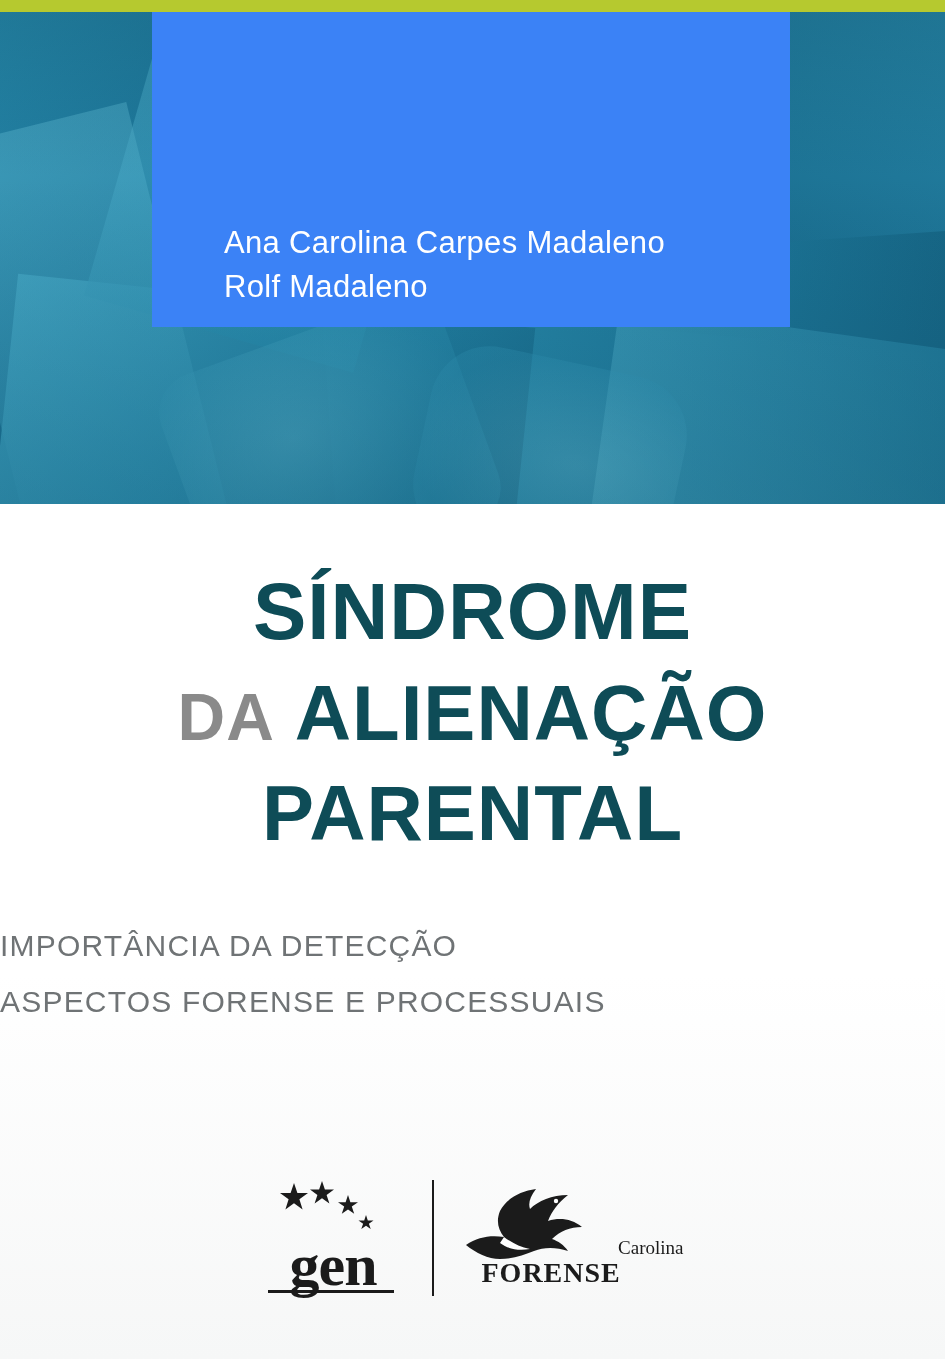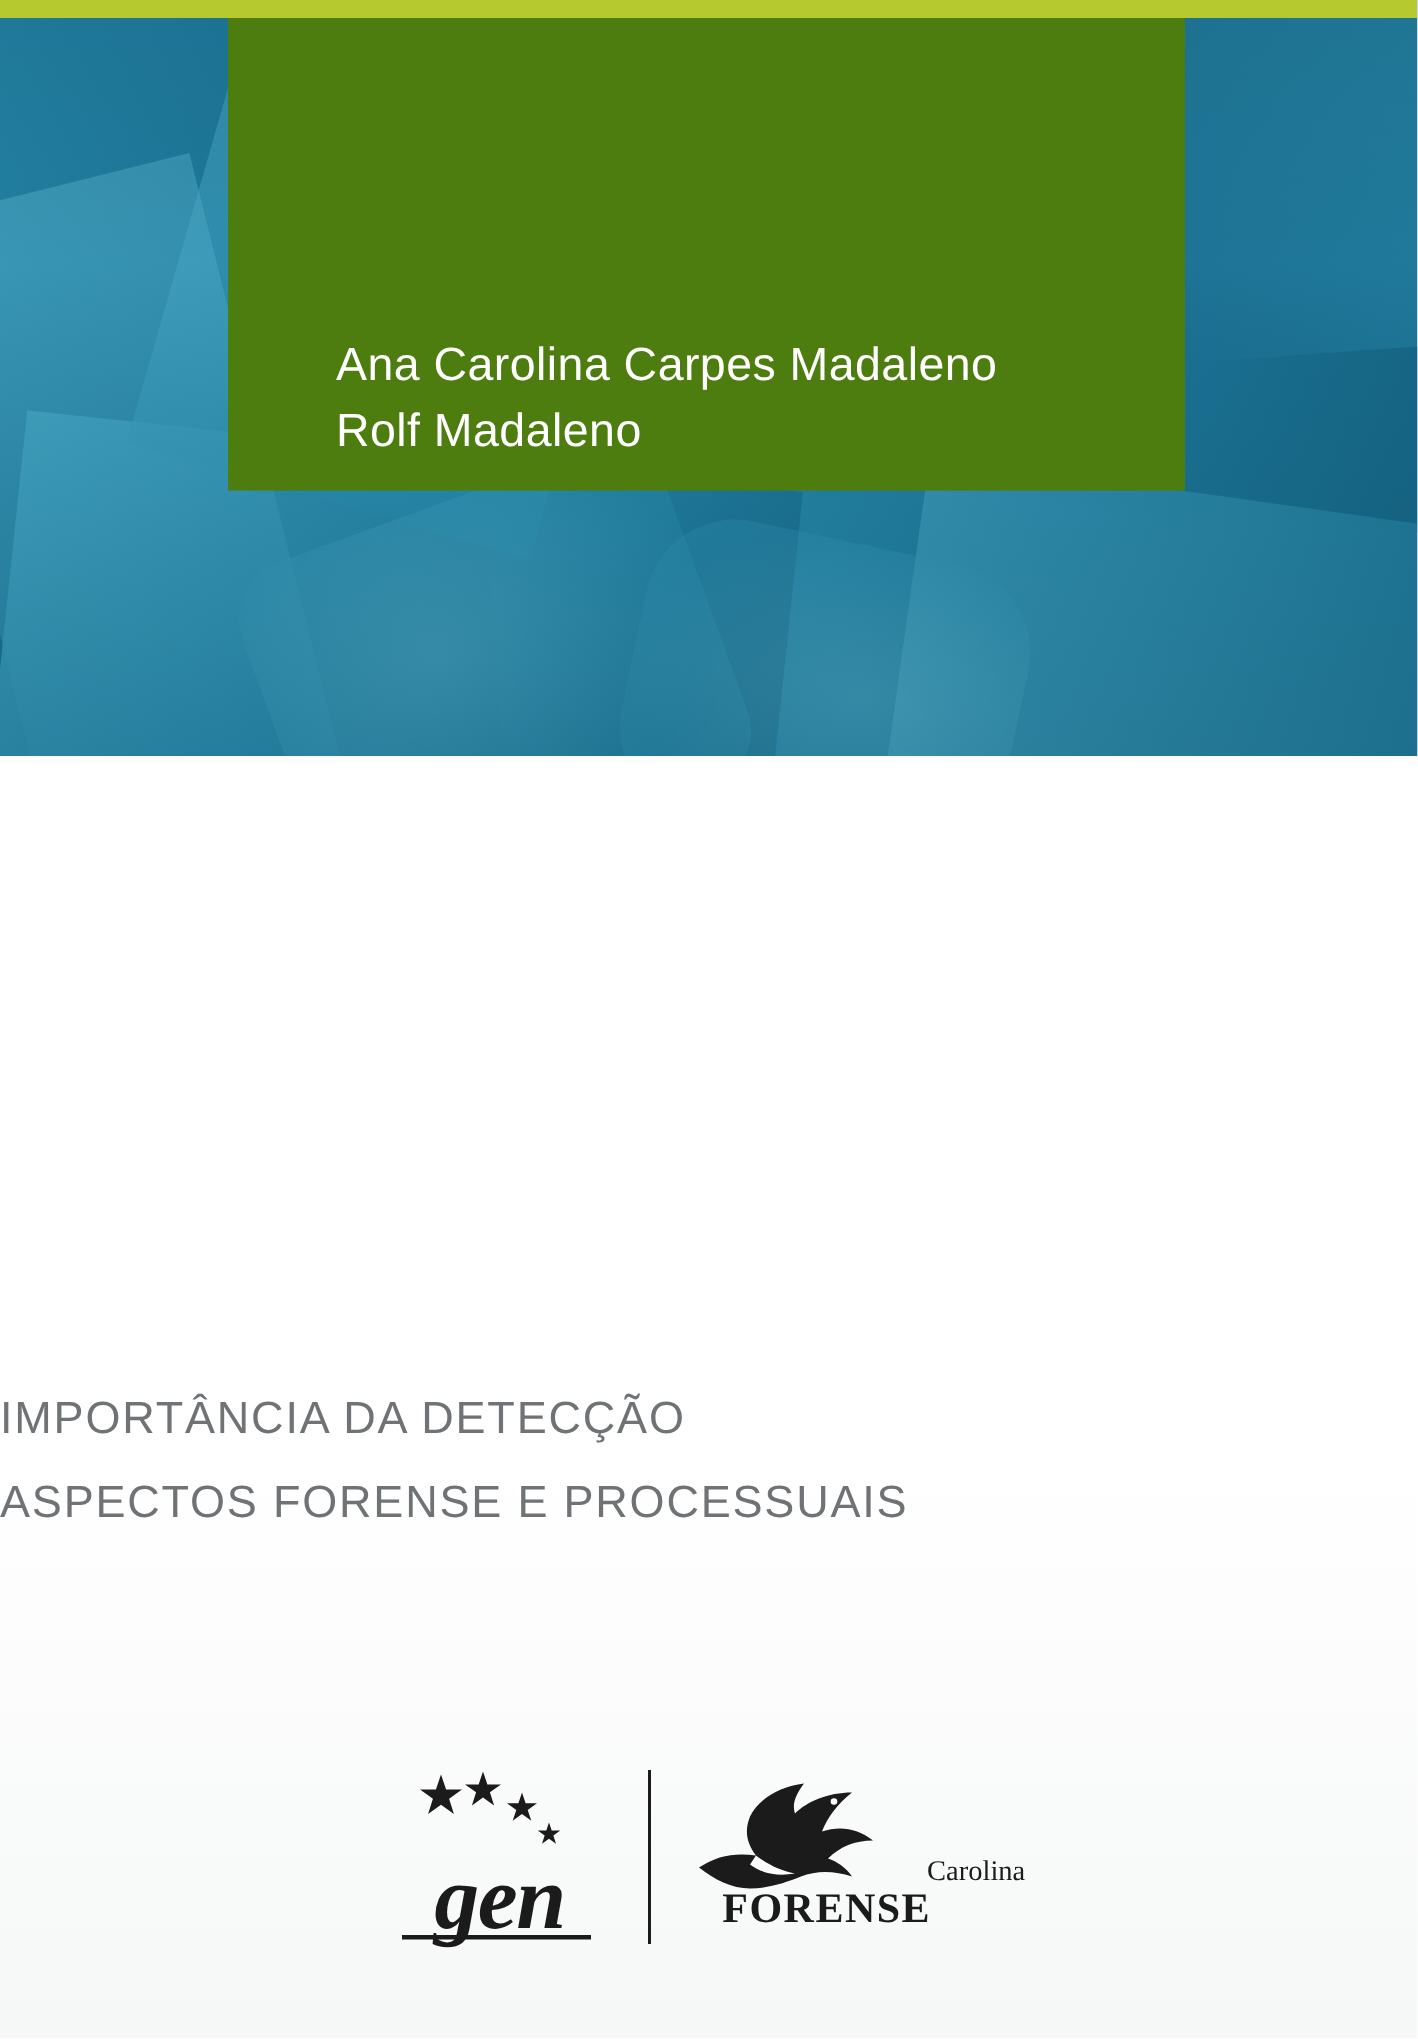--- a/index.html
+++ b/index.html
@@ -102,21 +102,21 @@
     z-index: 5;
   }
 
   
   .author-box {
     position: absolute;
     left: 152px;
     top: 12px;
     width: 638px;
     height: 315px;
-    background: #4d7c0f;
+    background: #3b82f6;
     z-index: 6;
     display: flex;
     flex-direction: column;
     justify-content: flex-end;
     padding-bottom: 18px;
     box-sizing: border-box;
   }
   .author-line {
     color: #ffffff;
     font-size: 31px;
@@ -203,21 +203,20 @@
     z-index: 7;
     display: flex;
     align-items: center;
     justify-content: center;
     gap: 0px;
   }
   .gen-logo {
     position: relative;
     width: 150px;
     height: 130px;
-    font-style: italic;
   }
   .gen-stars {
     position: absolute;
     left: 18px;
     top: 8px;
     width: 120px;
     height: 52px;
   }
   .gen-word {
     position: absolute;
@@ -296,20 +295,28 @@
 
   <div class="bottom-panel"></div>
 
   <div class="lime-strip"></div>
 
   <div class="author-box">
     <div class="author-line">Ana Carolina Carpes Madaleno</div>
     <div class="author-line">Rolf Madaleno</div>
   </div>
 
+  <div class="title-wrap">
+    <div class="t-line t1">SÍNDROME</div>
+    <div class="t-line t2">
+      <span class="da">DA</span>
+      <span class="alien">ALIENAÇÃO</span>
+    </div>
+    <div class="t-line t3">PARENTAL</div>
+  </div>
 
   <div class="subtitle-wrap">
     <div class="sub-line">IMPORTÂNCIA DA DETECÇÃO</div>
     <div class="sub-line">ASPECTOS FORENSE E PROCESSUAIS</div>
   </div>
 
   <div class="logos">
 
     <div class="gen-logo">
       <svg class="gen-stars" viewBox="0 0 120 52">

